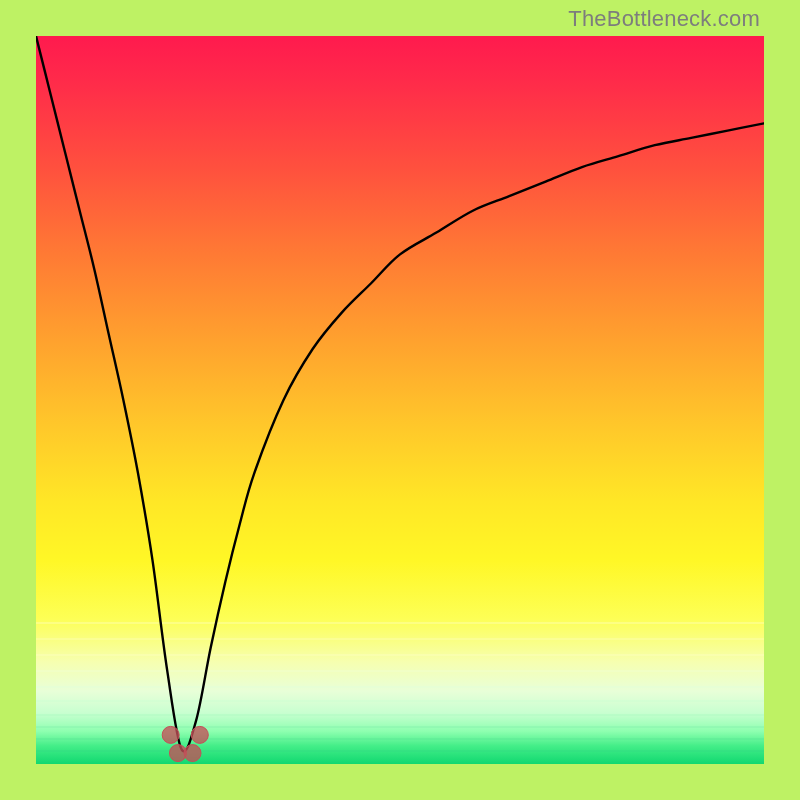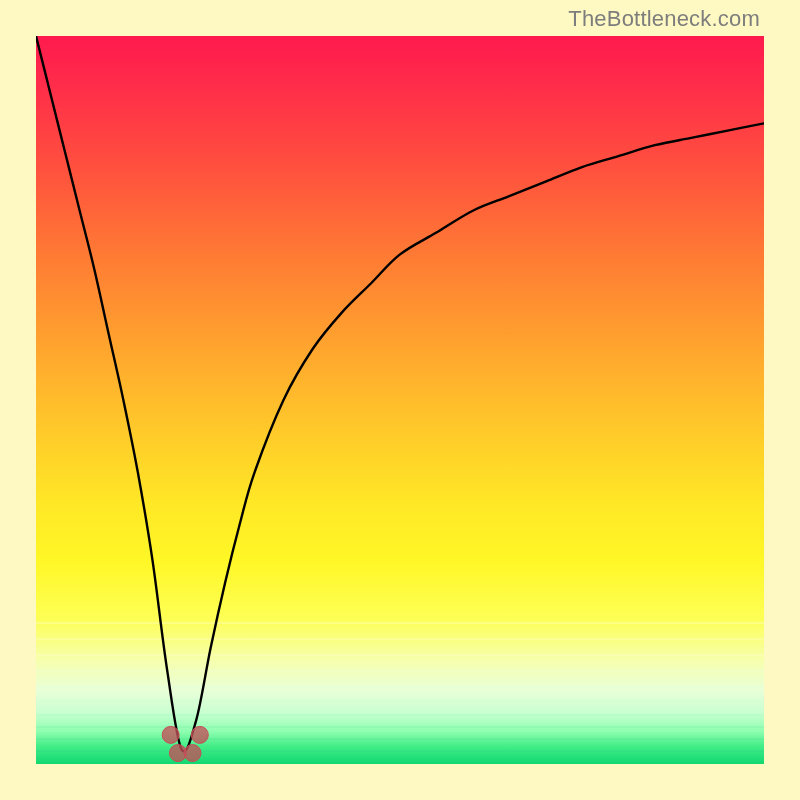--- a/index.html
+++ b/index.html
@@ -9,21 +9,21 @@
     height: 800px;
     background: #000;
     overflow: hidden;
   }
   .frame {
     position: absolute;
     left: 0;
     top: 0;
     width: 800px;
     height: 800px;
-    background: #fef9c3;
+    background: #bef264;
   }
   .plot {
     position: absolute;
     left: 36px;
     top: 36px;
     width: 728px;
     height: 728px;
     background: linear-gradient(to bottom,
       #ff1a4e 0%,
       #ff2a4a 6%,

